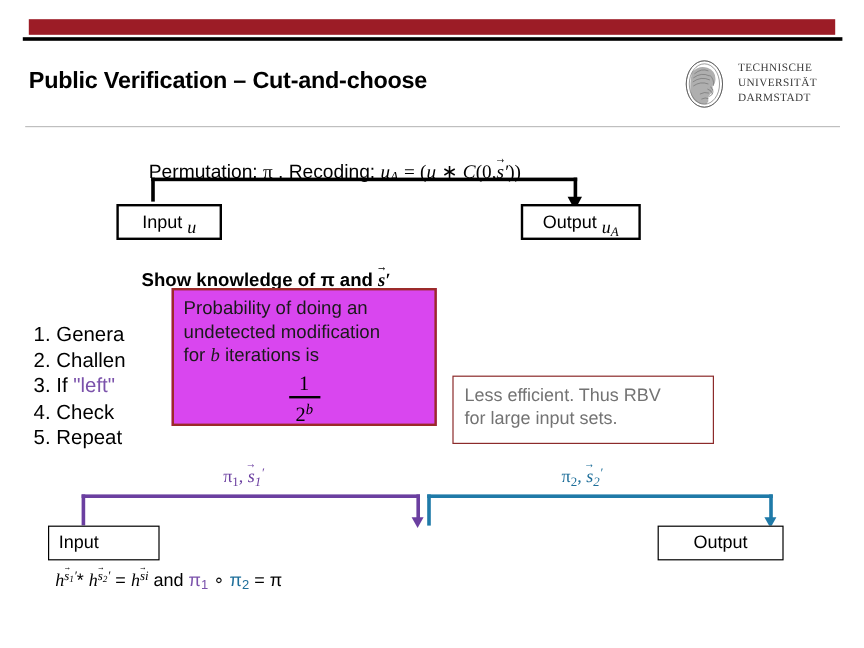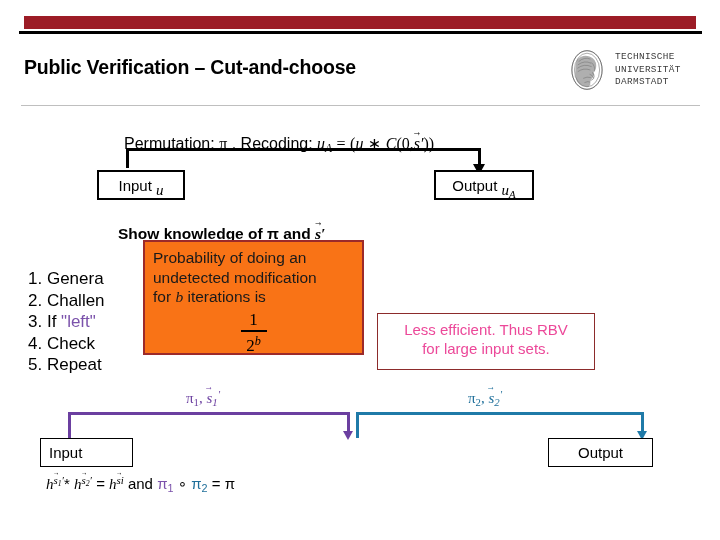--- a/index.html
+++ b/index.html
@@ -58,21 +58,21 @@
     display: flex;
     align-items: center;
     gap: 7px;
   }
   .logo-seal {
     width: 42px;
     height: 44px;
     flex: 0 0 auto;
   }
   .logo-text {
-    font-family: Liberation Mono, monospace;
+    font-family: Liberation Serif, serif;
     font-size: 9.4px;
     line-height: 1.32;
     letter-spacing: 0.35px;
     color: #3b3b3b;
     text-transform: uppercase;
     white-space: nowrap;
   }
   .header-rule {
     position: absolute;
     left: 21px;
@@ -164,21 +164,21 @@
   .blue { color: #1f6f9a; }
 
   
   .prob-callout {
     position: absolute;
     left: 143px;
     top: 240px;
     width: 221px;
     height: 115px;
     border: 2px solid #9c2a2a;
-    background: #f97316;
+    background: #d946ef;
     box-sizing: border-box;
     padding: 6px 8px 0 8px;
   }
   .prob-callout .line {
     font-size: 15.5px;
     line-height: 19.5px;
     white-space: nowrap;
     color: #1a1a1a;
   }
   .frac {
@@ -200,22 +200,21 @@
     height: 57px;
     border: 1.6px solid #8c2b2b;
     background: #ffffff;
     box-sizing: border-box;
     padding: 6px 9px;
   }
   .eff-callout .line {
     font-size: 15px;
     line-height: 19px;
     white-space: nowrap;
-    color: #ec4899;
-    text-align: center;
+    color: #737373;
   }
 
   
   .botdiag { position: absolute; left: 0; top: 388px; width: 720px; height: 110px; }
   .lbl {
     position: absolute;
     font-size: 15px;
     white-space: nowrap;
     font-family: "Liberation Serif", serif;
   }

